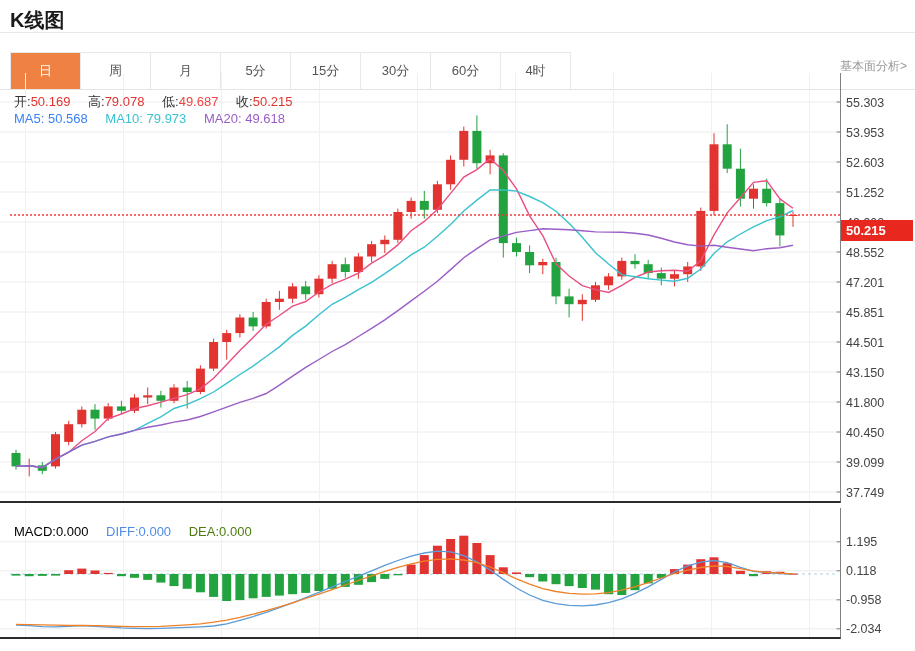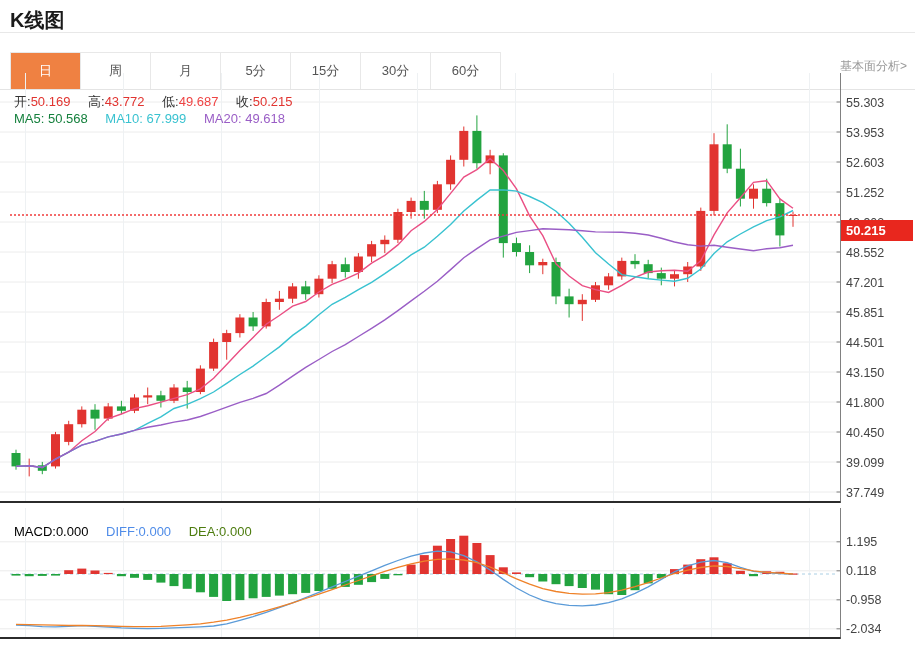--- a/index.html
+++ b/index.html
@@ -36,20 +36,21 @@
 </div>
 
 <div class="tabs">
   <div class="tab active" style="background: rgb(239, 129, 66);">日</div>
   <div class="tab">周</div>
   <div class="tab">月</div>
   <div class="tab">5分</div>
   <div class="tab">15分</div>
   <div class="tab">30分</div>
   <div class="tab">60分</div>
+  <div class="tab">4时</div>
 </div>
 
 <div class="chart-border-top"></div>
 
 <div id="main-plot" class="plot">
     <svg width="915" height="430">
       <line x1="0" y1="29" x2="840.5" y2="29" stroke="#ececec" stroke-width="1"></line>
       <line x1="0" y1="59" x2="840.5" y2="59" stroke="#ececec" stroke-width="1"></line>
       <line x1="0" y1="89" x2="840.5" y2="89" stroke="#ececec" stroke-width="1"></line>
       <line x1="0" y1="119" x2="840.5" y2="119" stroke="#ececec" stroke-width="1"></line>
@@ -314,28 +315,28 @@
       <line x1="836.5" y1="91.8" x2="840.5" y2="91.8" stroke="#808080" stroke-width="1"></line>
       <text x="846" y="96.3" font-size="12.5" fill="#444444">-0.958</text>
       <line x1="836.5" y1="120.8" x2="840.5" y2="120.8" stroke="#808080" stroke-width="1"></line>
       <text x="846" y="125.3" font-size="12.5" fill="#444444">-2.034</text>
       <line x1="0" y1="130" x2="840.5" y2="130" stroke="#2b2b2b" stroke-width="2"></line>
     </svg>
   </div>
 
 <div id="ohlc-row" class="legend-row">
   <span class="lg-item"><span class="lbl-dark">开:</span><span class="v-red" style="color: rgb(225, 52, 48);">50.169</span></span>
-  <span class="lg-item"><span class="lbl-dark">高:</span><span class="v-red" style="color: rgb(225, 52, 48);">43.772</span></span>
+  <span class="lg-item"><span class="lbl-dark">高:</span><span class="v-red" style="color: rgb(225, 52, 48);">79.078</span></span>
   <span class="lg-item"><span class="lbl-dark">低:</span><span class="v-red" style="color: #ef4444;">49.687</span></span>
   <span class="lg-item"><span class="lbl-dark">收:</span><span class="v-red" style="color: rgb(225, 52, 48);">50.215</span></span>
 </div>
 
 <div id="ma-row" class="legend-row">
-  <span class="lg-item c-ma5" style="color: #15803d;"><span>MA5:</span> <span>50.568</span></span>
-  <span class="lg-item c-ma10" style="color: rgb(57, 194, 208);"><span>MA10:</span> <span>67.999</span></span>
+  <span class="lg-item c-ma5" style="color: #3b82f6;"><span>MA5:</span> <span>50.568</span></span>
+  <span class="lg-item c-ma10" style="color: rgb(57, 194, 208);"><span>MA10:</span> <span>79.973</span></span>
   <span class="lg-item c-ma20" style="color: rgb(154, 94, 198); margin-top: 23px;"><span>MA20:</span> <span>49.618</span></span>
 </div>
 
 <div id="macd-row" class="legend-row">
   <span class="lg-item c-macd" style="color: #000000;"><span>MACD:</span><span>0.000</span></span>
   <span class="lg-item c-diff" style="color: rgb(79, 140, 232);"><span>DIFF:</span><span>0.000</span></span>
   <span class="lg-item c-dea" style="color: #4d7c0f;"><span>DEA:</span><span>0.000</span></span>
 </div>
 
 <div class="price-tag" style="background: rgb(232, 39, 30);">50.215</div>

